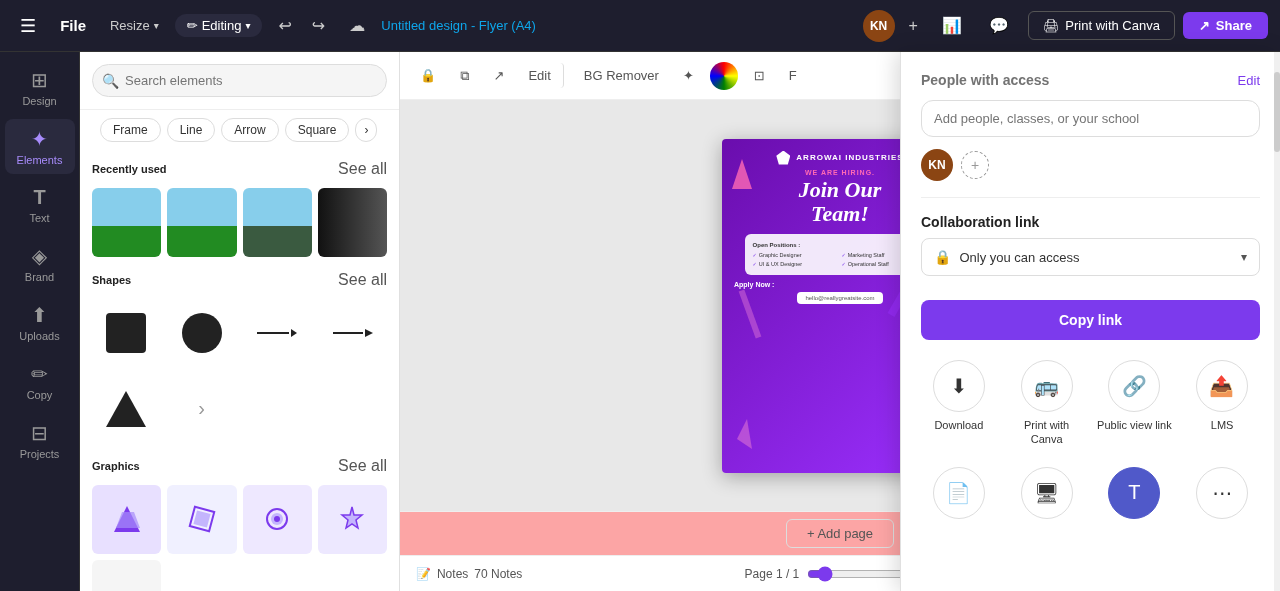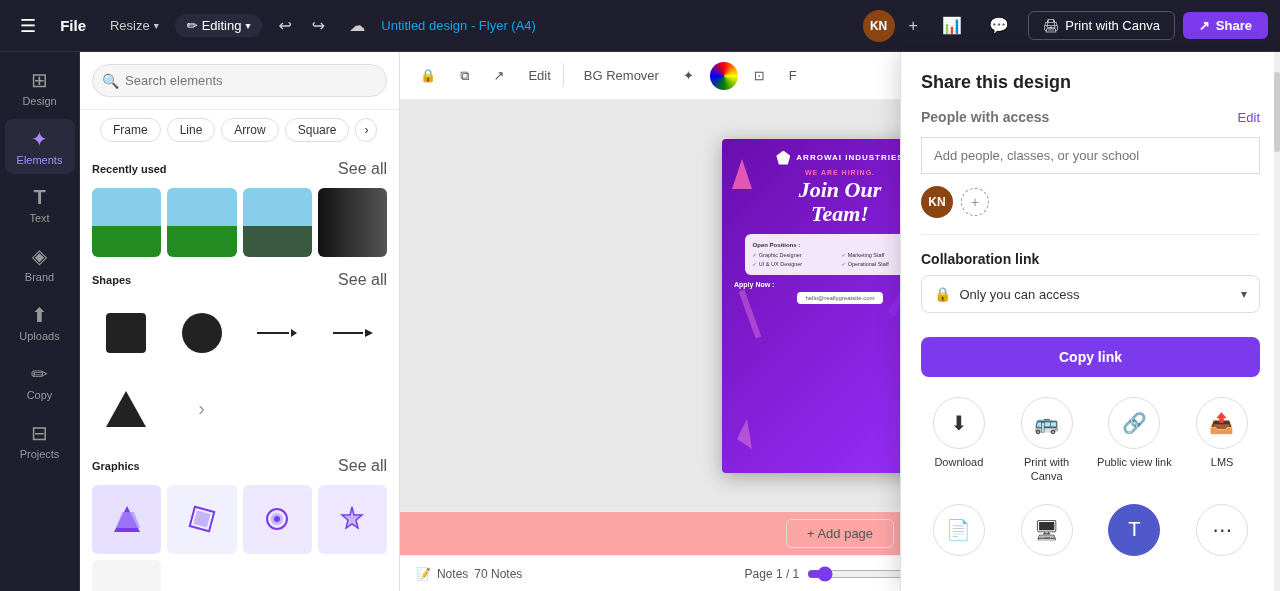--- a/index.html
+++ b/index.html
@@ -83,21 +83,21 @@
     .statusbar-right { display: flex; align-items: center; gap: 4px; }
     .status-btn { background: none; border: none; color: #555; font-size: 14px; cursor: pointer; padding: 4px 6px; border-radius: 4px; }
 
     
     .share-overlay { position: absolute; top: 52px; right: 0; width: 380px; height: calc(100% - 52px); background: #fff; box-shadow: -4px 0 20px rgba(0,0,0,0.15); z-index: 100; overflow-y: auto; border-left: 1px solid #e0e0e0; }
     .share-panel { padding: 20px; }
     .share-title { font-size: 18px; font-weight: 700; color: #222; margin-bottom: 16px; }
     .access-header { display: flex; align-items: center; justify-content: space-between; margin-bottom: 12px; }
     .access-label { font-size: 14px; font-weight: 600; color: #737373; }
     .edit-link { color: #7c3aed; font-size: 13px; cursor: pointer; font-weight: 500; }
-    .add-people-input { width: 100%; padding: 10px 12px; border: 1px solid #ddd; border-radius: 0; font-size: 13px; color: #999; margin-bottom: 12px; outline: none; }
+    .add-people-input { width: 100%; padding: 10px 12px; border: 1px solid #ddd; border-radius: 12px; font-size: 13px; color: #999; margin-bottom: 12px; outline: none; }
     .user-row { display: flex; align-items: center; gap: 8px; margin-bottom: 16px; }
     .user-avatar { width: 32px; height: 32px; border-radius: 50%; background: #8B4513; color: #fff; display: flex; align-items: center; justify-content: center; font-size: 12px; font-weight: 600; }
     .user-plus { width: 28px; height: 28px; border-radius: 50%; border: 1.5px dashed #999; display: flex; align-items: center; justify-content: center; color: #999; font-size: 14px; cursor: pointer; }
     .collab-section { margin-bottom: 24px; }
     .collab-label { font-size: 14px; font-weight: 600; color: #222; margin-bottom: 8px; }
     .access-dropdown { width: 100%; padding: 10px 12px; border: 1px solid #ddd; border-radius: 8px; font-size: 13px; display: flex; align-items: center; gap: 8px; cursor: pointer; background: #fff; }
     .lock-icon { color: #555; font-size: 14px; }
     .dropdown-text { flex: 1; color: #333; }
     .dropdown-arrow { color: #555; font-size: 12px; }
     .copy-link-btn { width: 100%; padding: 12px; background: #7c3aed; color: #fff; border: none; border-radius: 8px; font-size: 14px; font-weight: 600; cursor: pointer; margin-bottom: 20px; }
@@ -355,21 +355,20 @@
         <button class="status-btn">⊟</button>
         <button class="status-btn">⊞</button>
         <button class="status-btn">⤢</button>
         <button class="status-btn">?</button>
       </div>
     </div>
   </div>
 
   <div class="share-overlay">
     <div class="share-panel">
-      <h2 class="share-title">Share this design</h2>
 
       <div class="access-header">
         <span class="access-label">People with access</span>
         <span class="edit-link">Edit</span>
       </div>
 
       <input type="text" class="add-people-input" placeholder="Add people, classes, or your school" style="">
 
       <div class="user-row">
         <div class="user-avatar">KN</div>

